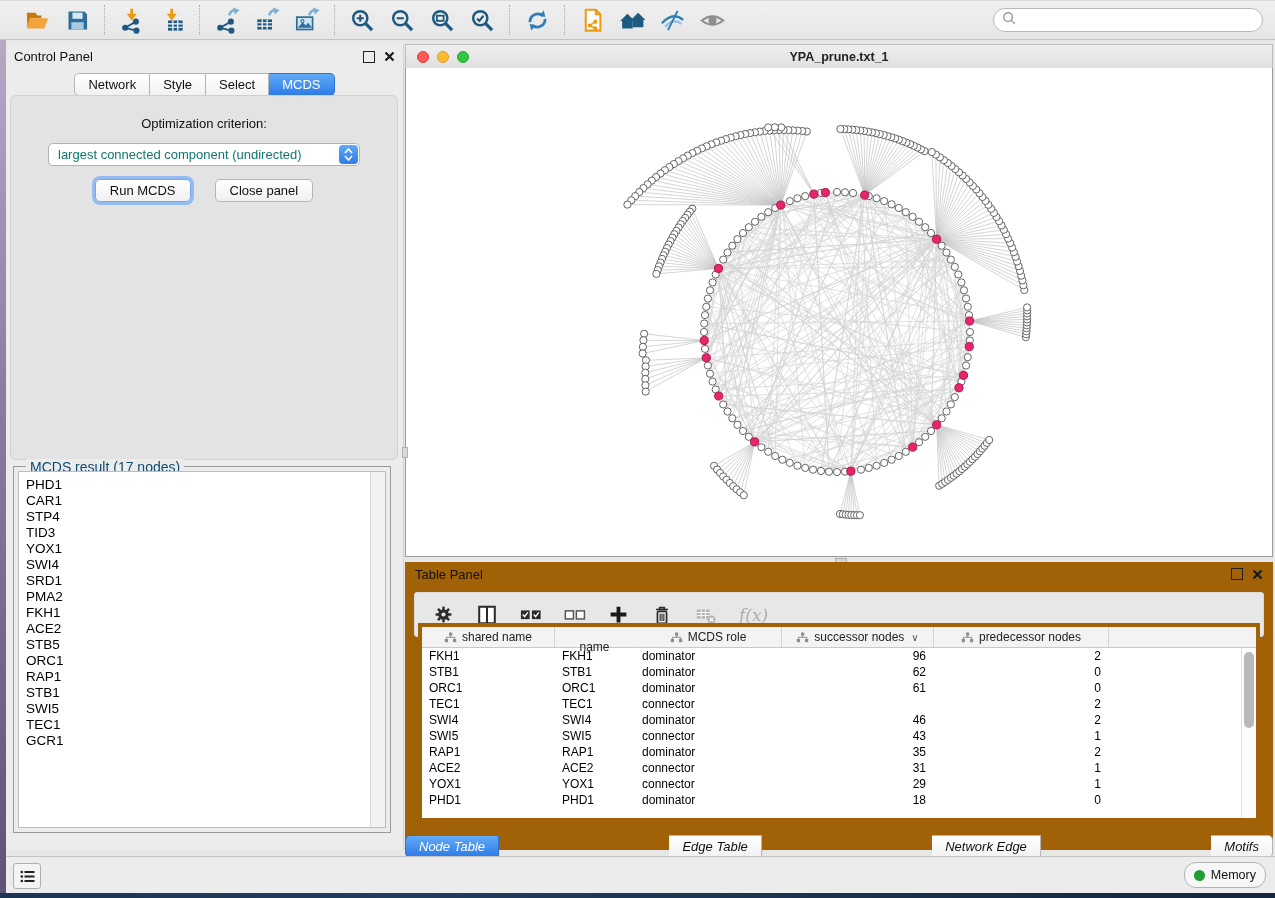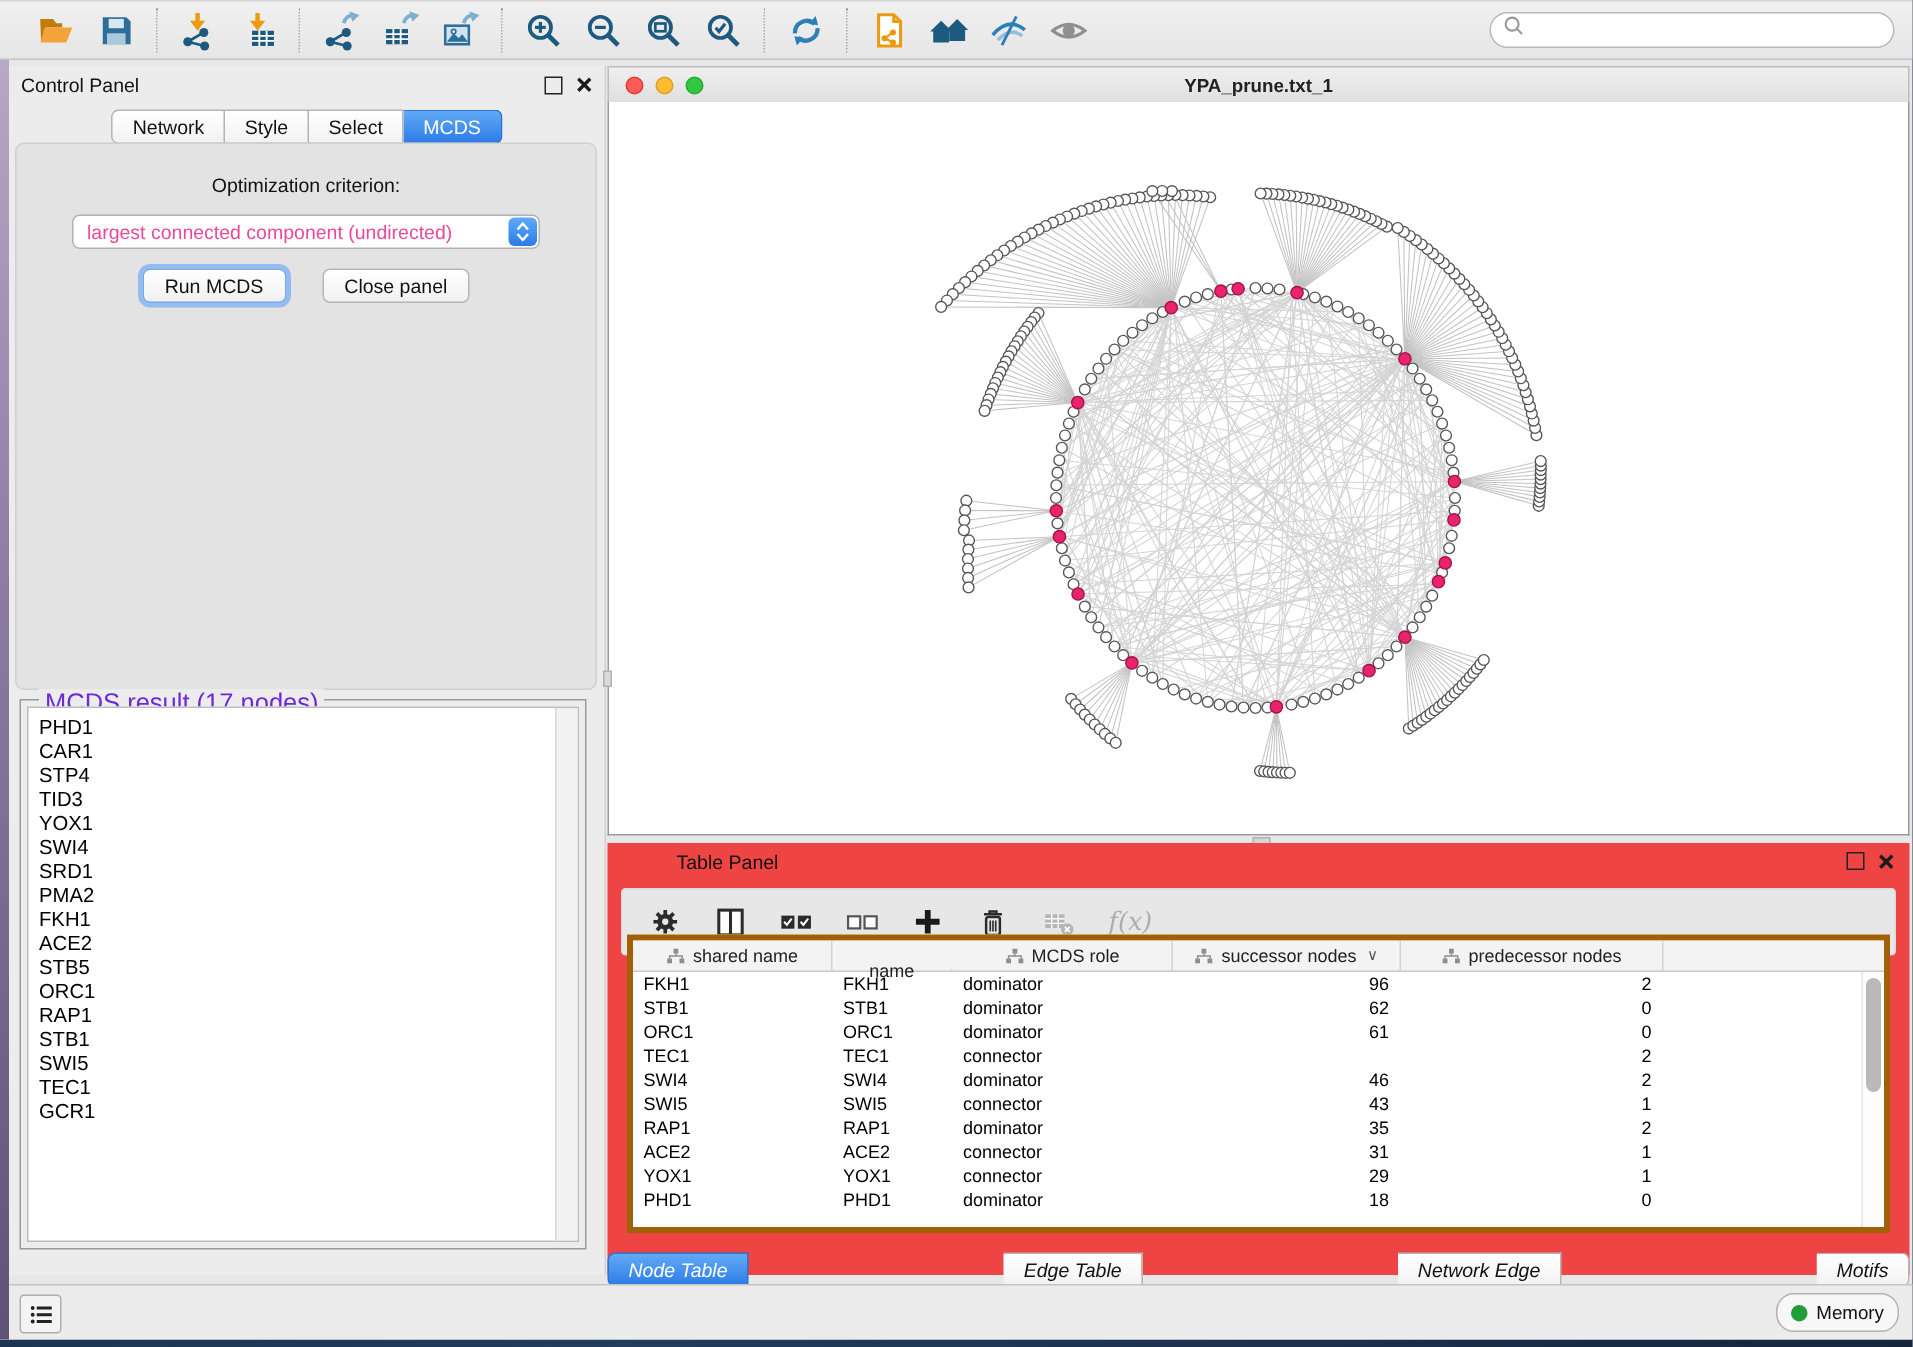--- a/index.html
+++ b/index.html
@@ -26,48 +26,48 @@
   .float-box{width:10px;height:10px;border:1.5px solid #222;cursor:pointer;}
   .close-x{cursor:pointer;display:flex;}
   .ctrl-tabs{display:flex;justify-content:center;margin-top:4px;}
   .seg{font-size:13px;padding:3px 13px;background:linear-gradient(#ffffff,#f2f2f2);border:1px solid #b5b5b5;border-left:none;color:#111;cursor:pointer;}
   .seg:first-child{border-left:1px solid #b5b5b5;border-radius:5px 0 0 5px;}
   .seg:last-child{border-radius:0 5px 5px 0;}
   .seg.active{background:linear-gradient(#61aaf7,#2d7ce7);color:#fff;border-color:#2b72d2;}
   .mcds-card{position:absolute;left:4px;right:5px;top:51px;height:363px;background:#e3e3e3;border:1px solid #d0d0d0;border-radius:6px;}
   .opt-label{text-align:center;font-size:13px;color:#111;margin-top:20px;}
   .combo{margin:12px auto 0;width:312px;height:23px;background:#fff;border:1px solid #b3b3b3;border-radius:5px;display:flex;align-items:center;cursor:pointer;box-sizing:border-box;}
-  .combo-text{flex:1;font-size:13px;color:#ec4899;padding-left:9px;white-space:nowrap;overflow:hidden;}
+  .combo-text{flex:1;font-size:13px;color:#0f766e;padding-left:9px;white-space:nowrap;overflow:hidden;}
   .combo-stepper{width:19px;height:19px;margin-right:1px;border-radius:4px;background:linear-gradient(#5ea9f8,#2d7ce7);display:flex;flex-direction:column;align-items:center;justify-content:center;gap:1px;}
   .combo-stepper svg{display:block;}
   .btn-row{display:flex;justify-content:center;gap:24px;margin-top:13px;}
   .mac-btn{font-size:13px;color:#111;background:linear-gradient(#ffffff,#f0f0f0);border:1px solid #b5b5b5;border-radius:5px;padding:3px 14px;cursor:pointer;font-family:"Liberation Sans",sans-serif;}
   .mac-btn.focused{box-shadow:0 0 0 3px rgba(106,167,247,.65);border-color:#76a9e8;}
   .result-group{position:absolute;left:7px;right:12px;top:422px;bottom:17px;border:1px solid #9a9a9a;}
-  .result-legend{position:absolute;top:-8px;left:12px;background:#ececec;padding:0 4px;font-size:17px;color:#6d28d9;}
+  .result-legend{position:absolute;top:-8px;left:12px;background:#ececec;padding:0 4px;font-size:14px;color:#0c4a6e;}
   .result-list{position:absolute;inset:4px;background:#fff;border:1px solid #bdbdbd;overflow:hidden;}
   .result-scroll{position:absolute;top:0;bottom:0;right:0;width:14px;background:#f2f2f2;border-left:1px solid #d8d8d8;}
   .result-items{padding:5px 0 0 7px;}
   .result-items div{font-size:13.5px;line-height:16px;color:#000;cursor:default;}
 
   
   .network-panel{position:absolute;left:405px;top:44px;right:2px;height:513px;}
   .net-titlebar{height:24px;background:linear-gradient(#efefef,#dfdfdf);border:1px solid #bdbdbd;border-bottom:1px solid #a8a8a8;display:flex;align-items:center;position:relative;}
   .traffic{display:flex;gap:8px;margin-left:11px;}
   .light{width:12px;height:12px;border-radius:50%;cursor:pointer;}
   .light.red{background:#fc5b57;border:1px solid #dd3c38;box-sizing:border-box;}
   .light.yellow{background:#fdbc2f;border:1px solid #dd9e2a;box-sizing:border-box;}
   .light.green{background:#2fc840;border:1px solid #27a932;box-sizing:border-box;}
   .net-title{position:absolute;left:0;right:0;text-align:center;font-size:12.5px;font-weight:700;color:#222;pointer-events:none;}
   .net-canvas{position:absolute;left:0;right:0;top:24px;bottom:0;background:#fff;border:1px solid #999;border-top:none;box-sizing:border-box;}
   .v-handle{position:absolute;left:-3px;top:403px;width:6px;height:11px;background:#dadada;border:1px solid #b2b2b2;box-sizing:border-box;}
   .h-split-handle{position:absolute;left:430px;bottom:-6px;width:12px;height:5px;background:#d6d6d6;border:1px solid #b2b2b2;box-sizing:border-box;}
 
   
-  .table-panel{position:absolute;left:405px;top:562px;right:2px;bottom:43px;background:#ef4444;padding-left:36px;}
+  .table-panel{position:absolute;left:405px;top:562px;right:2px;bottom:43px;background:#a16207;}
   .tp-titlebar{height:24px;display:flex;align-items:center;padding:0 10px;}
   .tp-toolbar{position:absolute;left:9px;right:9px;top:30px;height:45px;background:#e7e7e7;border:1px solid #dadada;border-radius:3px;display:flex;align-items:center;gap:22px;padding-left:18px;box-sizing:border-box;}
   .tp-icon{display:flex;align-items:center;justify-content:center;cursor:pointer;}
   .tp-icon.disabled{cursor:default;}
   .fx-label{font-family:"DejaVu Serif",serif;font-style:italic;font-size:17px;color:#adadad;}
   .data-table{position:absolute;left:13px;right:13px;top:61px;height:191px;background:#fff;border:4px solid #a16207;overflow:hidden;}
   .tbl-header{display:flex;height:20px;background:#f3f3f3;border-bottom:1px solid #c9c9c9;}
   .th{display:flex;align-items:center;gap:5px;justify-content:center;font-size:12px;color:#222;border-right:1px solid #d4d4d4;box-sizing:border-box;cursor:pointer;}
   .th .sort{font-size:10px;color:#555;margin-left:2px;}
   .tbl-row{display:flex;height:16px;cursor:default;}

